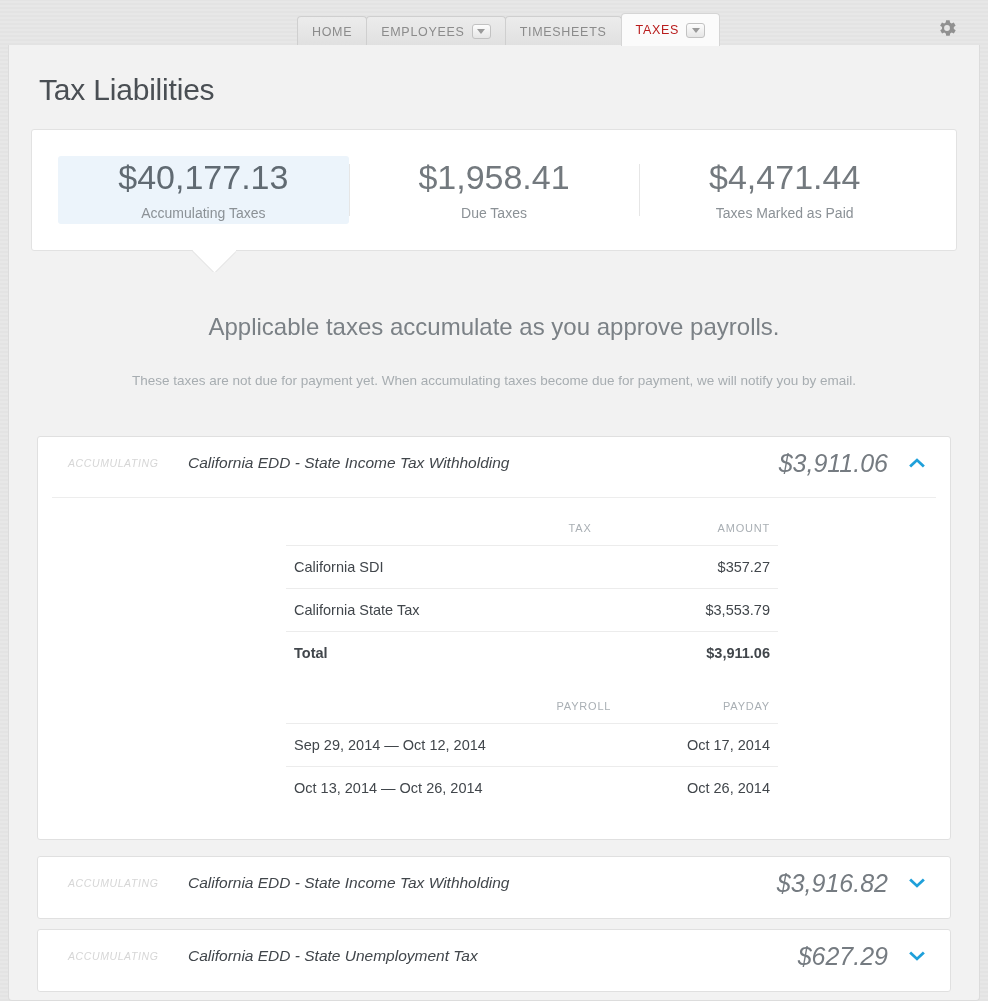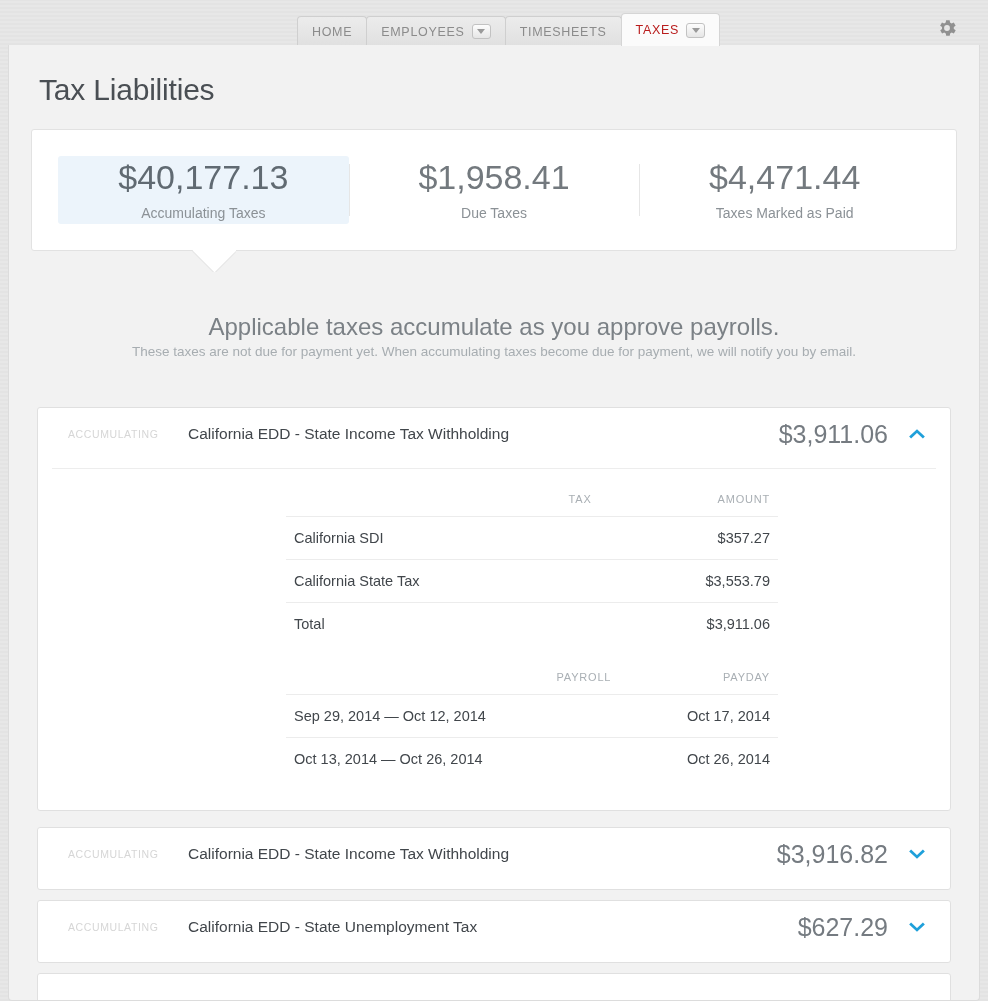--- a/index.html
+++ b/index.html
@@ -141,40 +141,41 @@
     margin-top: 62px;
     text-align: center;
     padding: 0 40px;
   }
   .notice-title {
     font-size: 24px;
     font-weight: 300;
     color: #7b8186;
   }
   .notice-sub {
-    margin-top: 3px;
+    margin-top: 32px;
     font-size: 13.5px;
     color: #a7adb1;
   }
 
   
   .accordion { margin: 48px 28px 0 28px; }
   .item {
     background: #ffffff;
     border: 1px solid #e0e0e0;
     border-radius: 3px;
     margin-bottom: 10px;
   }
   .item.expanded { margin-bottom: 16px; }
   .row {
     display: flex; align-items: center;
     height: 61px;
     padding: 0 22px 9px 30px;
     cursor: pointer;
     position: relative;
+    font-style: italic;
   }
   .item.expanded .row::after {
     content: "";
     position: absolute; left: 14px; right: 14px; bottom: 0;
     height: 1px; background: #ededed;
   }
   .badge {
     width: 120px;
     font-size: 10.5px;
     letter-spacing: .6px;
@@ -215,21 +216,21 @@
     padding: 0 8px 11px 8px;
     border-bottom: 1px solid #ececec;
   }
   .dtable th.right, .dtable td.right { text-align: right; }
   .dtable td {
     font-size: 14.5px;
     color: #41464b;
     padding: 13px 8px;
     border-bottom: 1px solid #ececec;
   }
-  .dtable tr.total td { font-weight: normal; border-bottom: none; }
+  .dtable tr.total td { font-weight: bold; border-bottom: none; }
   .dtable tr:last-child td { border-bottom: none; }
   .spacer { height: 26px; }
   .link { color: #3a9fd4; }
 </style>
 </head>
 <body>
 
 <div class="tabbar">
   <div class="tabs">
     <div class="tab">

